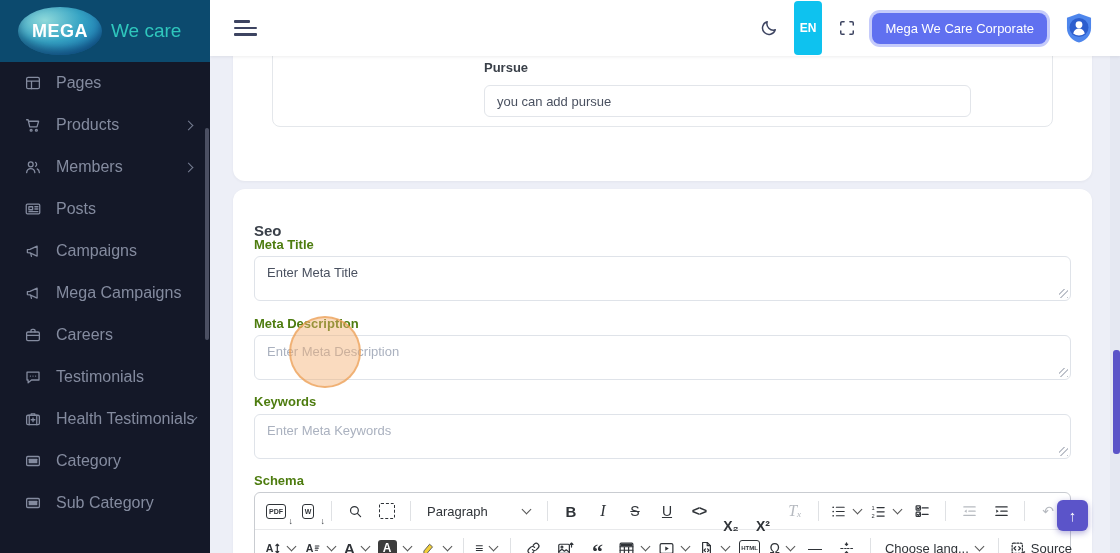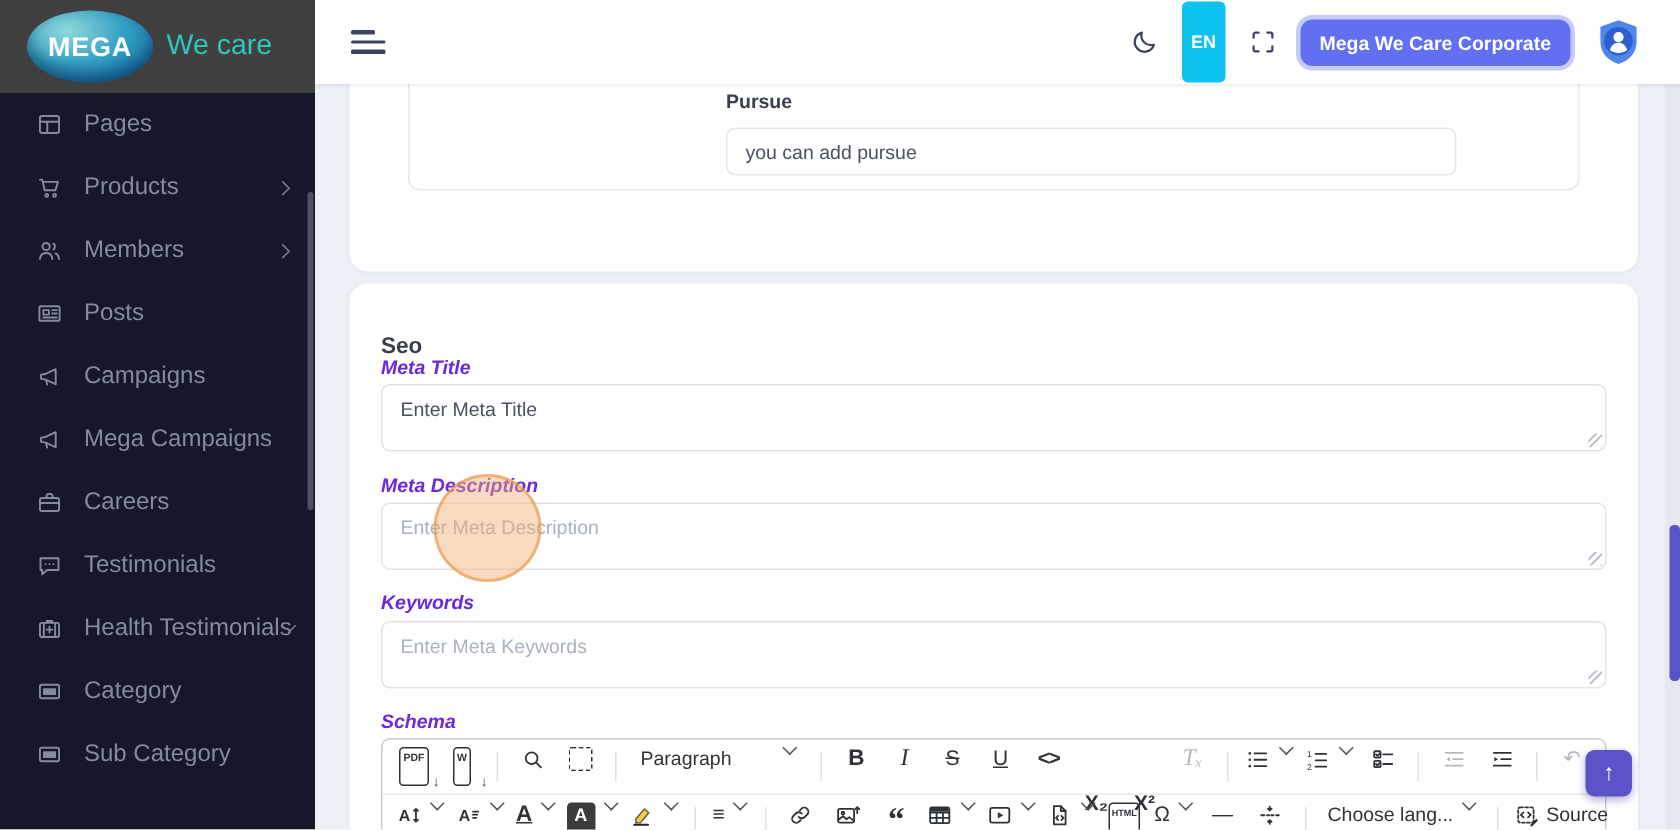--- a/index.html
+++ b/index.html
@@ -1,20 +1,20 @@
 <!DOCTYPE html>
 <html><head>
 <meta charset="utf-8">
 <style>
   html,body{margin:0;padding:0;}
   body{width:1120px;height:553px;overflow:hidden;position:relative;
        font-family:"Liberation Sans",sans-serif;background:#edeff7;-webkit-font-smoothing:antialiased;}
   
   .sidebar{position:absolute;left:0;top:0;width:210px;height:553px;background:#141828;z-index:10;}
-  .logo-bar{height:62px;background:#404040;display:flex;align-items:center;padding-left:18px;gap:9px;}
+  .logo-bar{height:62px;background:#0c4a6e;display:flex;align-items:center;padding-left:18px;gap:9px;}
   .logo-ellipse{width:84px;height:48px;border-radius:50%;
     background:radial-gradient(ellipse at 32% 28%,#8fd9da 0%,#35a3c4 45%,#0e62a8 100%);
     display:flex;align-items:center;justify-content:center;color:#fff;font-weight:800;font-size:18px;
     letter-spacing:.5px;box-shadow:inset 0 -6px 10px rgba(0,20,60,.45);}
   .logo-tagline{color:#2fc7bd;font-size:19px;font-weight:400;}
   .side-menu{padding-top:0;}
   .side-item{height:42px;display:flex;align-items:center;padding:0 18px 0 24px;color:#848b9f;
     font-size:16px;cursor:pointer;}
   .side-item .mi{width:18px;height:18px;margin-right:14px;flex:0 0 auto;}
   .mi svg{width:18px;height:18px;display:block;}
@@ -28,51 +28,51 @@
     box-shadow:0 1px 3px rgba(20,20,43,.08);display:flex;align-items:center;padding:0 24px;box-sizing:border-box;}
   .hamburger{display:flex;flex-direction:column;gap:4px;cursor:pointer;}
   .hamburger i{display:block;height:2.4px;background:#3d4461;border-radius:1px;}
   .hamburger i:nth-child(1){width:16px;}
   .hamburger i:nth-child(2){width:23px;}
   .hamburger i:nth-child(3){width:23px;}
   .h-right{margin-left:auto;display:flex;align-items:center;gap:15px;}
   .icon-btn{color:#3d4461;display:flex;align-items:center;cursor:pointer;}
   .icon-btn svg{width:20px;height:20px;}
   .lang-badge{background:#0ec2ef;color:#fff;font-weight:bold;font-size:12px;padding:20px 6px;border-radius:4px;cursor:pointer;}
-  .ws-btn{background:#6070f0;color:#fff;font-size:13px;font-weight:bold;border:none;border-radius:8px;
+  .ws-btn{background:#6070f0;color:#fff;font-size:13px;font-weight:normal;border:none;border-radius:8px;
     padding:8px 13px;box-shadow:0 0 0 3px #c5cbfb;cursor:pointer;white-space:nowrap;}
   .avatar{width:34px;height:34px;display:flex;cursor:pointer;}
   .avatar svg{width:34px;height:34px;}
   
   .content{position:absolute;left:210px;top:56px;width:910px;height:497px;overflow:hidden;}
   .card{position:absolute;background:#fff;border-radius:12px;box-shadow:0 1px 3px rgba(30,30,60,.05);}
   .card1{left:23px;top:-120px;width:859px;height:245px;}
   .inner-panel{position:absolute;left:62px;top:-40px;width:781px;height:111px;background:#fff;
     border:1px solid #e4e7eb;border-radius:8px;box-sizing:border-box;}
   .pursue-label{position:absolute;left:274px;top:4px;font-size:13px;font-weight:bold;color:#3a4049;}
   .pursue-input{position:absolute;left:274px;top:29px;width:487px;height:32px;border:1px solid #e2e5ea;
     border-radius:6px;font-size:13px;color:#4a5160;padding:0 12px;box-sizing:border-box;background:#fff;
     font-family:"Liberation Sans",sans-serif;}
   .card2{left:23px;top:133px;width:859px;height:430px;}
-  .fld-label{position:absolute;left:21px;font-size:13px;font-weight:bold;color:#6d28d9;font-style:italic;}
+  .fld-label{position:absolute;left:21px;font-size:13px;font-weight:bold;color:#4d7c0f;}
   .seo-h{position:absolute;left:21px;top:21px;font-size:15px;font-weight:bold;color:#3a4049;}
   .ta-wrap{position:absolute;left:21px;width:817px;height:45px;border-radius:16px;}
   .ta-wrap textarea{width:100%;height:100%;border:1px solid #dfe3e9;border-radius:6px;resize:none;
     font-size:13px;color:#4a5160;padding:8px 12px;box-sizing:border-box;outline:none;
     font-family:"Liberation Sans",sans-serif;}
   .ta-wrap textarea::placeholder{color:#aab1bf;}
   .ta-wrap::after{content:"";position:absolute;right:3px;bottom:3px;width:9px;height:9px;pointer-events:none;
     background:repeating-linear-gradient(135deg,transparent 0 3px,#c0c4cc 3px 4.4px,transparent 4.4px 6.5px,#c0c4cc 6.5px 7.9px,transparent 7.9px 9px);}
   
   .editor{position:absolute;left:21px;top:303px;width:817px;border:1px solid #c9ccd1;border-radius:6px;
     background:#fff;box-sizing:border-box;}
   .tb-row{display:flex;align-items:center;padding:0 6px;height:36px;gap:2px;}
   .tb-row1{border-bottom:1px solid #e8e9eb;}
   .tb-sep{width:1px;height:20px;background:#dfe1e4;margin:0 6px;flex:0 0 auto;}
-  .tb-btn{display:inline-flex;justify-content:center;min-width:24px;height:26px;
+  .tb-btn{display:inline-flex;align-items:center;justify-content:center;min-width:24px;height:26px;
     padding:0 3px;border-radius:4px;color:#2f3338;font-size:14px;cursor:pointer;flex:0 0 auto;gap:4px;}
   .tb-ico{display:flex;}
   .tb-ico svg{width:17px;height:17px;display:block;}
   .tb-glyph{line-height:1;}
   .tb-label{font-size:13px;color:#2f3338;}
   .chev{width:6px;height:6px;border-right:1.6px solid #555;border-bottom:1.6px solid #555;
     transform:rotate(45deg);margin:-3px 1px 0 3px;display:inline-block;flex:0 0 auto;}
   .bold .tb-glyph{font-weight:800;font-size:15px;}
   .italic .tb-glyph{font-style:italic;font-family:"Liberation Serif",serif;font-size:16px;}
   .strike .tb-glyph{text-decoration:line-through;}

